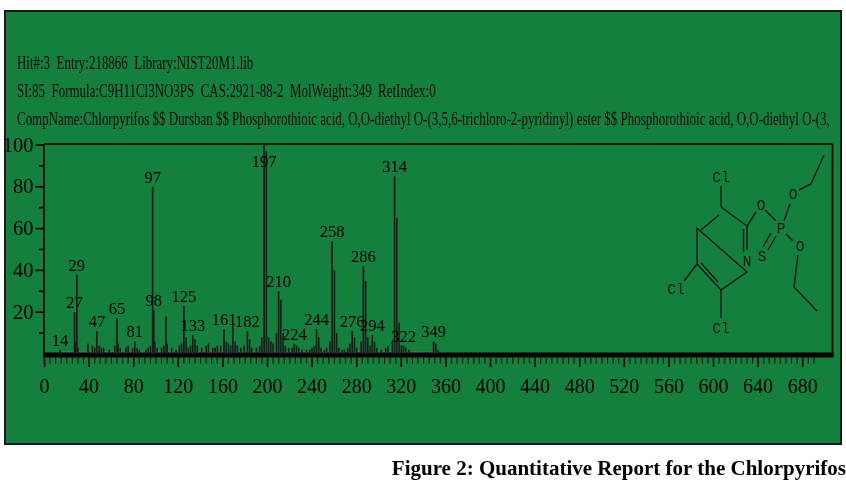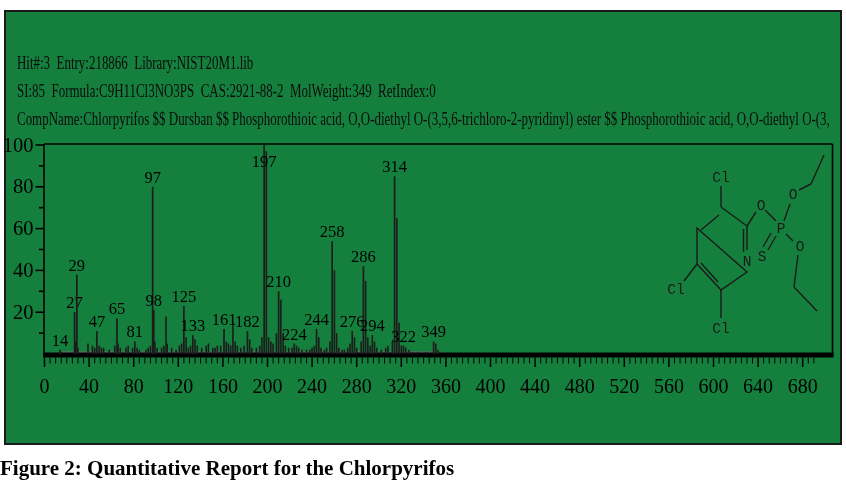--- a/index.html
+++ b/index.html
@@ -13,21 +13,21 @@
   }
   .hdr{
     position:absolute;left:11px;white-space:pre;font-size:18.5px;line-height:1;
     transform:scaleX(0.70);transform-origin:left center;color:#0b0b0b;
   }
   #hdr1{top:42px;}
   #hdr2{top:70px;}
   #hdr3{top:98px;}
   #plot-svg{position:absolute;left:0;top:0;}
   #caption{
-    position:absolute;left:0;top:456px;width:846px;text-align:left;
+    position:absolute;left:0;top:456px;width:846px;text-align:right;
     font-weight:bold;font-size:21px;color:#000;
   }
   .atom{font-family:"Liberation Mono", monospace;font-size:14.5px;fill:#1a1a1a;}
 </style>
 </head>
 <body>
 
 <div id="stage">
 
   <div id="report-box">

